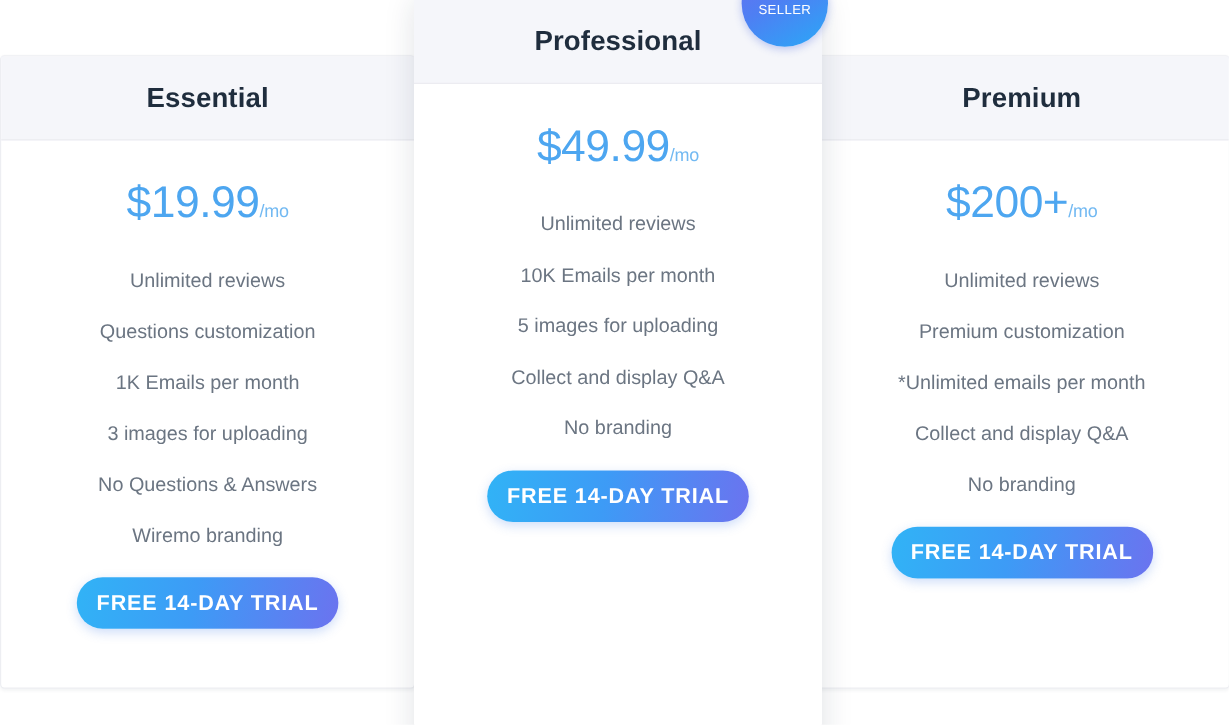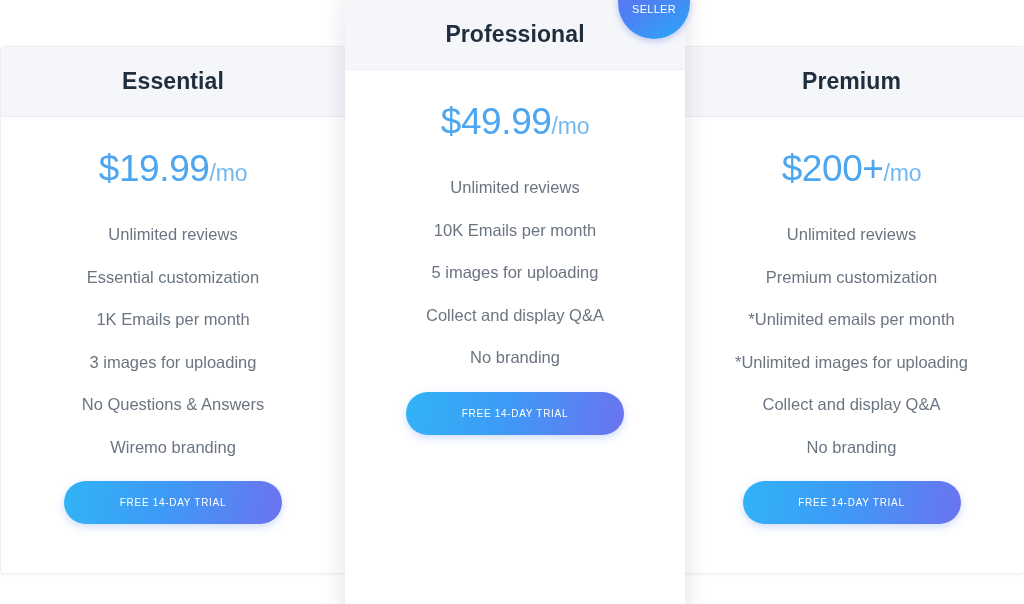--- a/index.html
+++ b/index.html
@@ -103,21 +103,21 @@
   .price {
     color: #4da6f0;
     font-weight: 300;
     white-space: nowrap;
   }
   .card-side .price { margin-top: 31px; }
   #card-professional .price { margin-top: 31px; }
 
   .price-amount { font-size: 37px; letter-spacing: -0.4px; }
   .price-period {
-    font-size: 23px;
+    font-size: 15px;
     color: #72b9f2;
     letter-spacing: -0.2px;
   }
 
   .features {
     list-style: none;
     margin: 0;
     padding: 0;
   }
   .card-side .features { margin-top: 36px; }
@@ -141,43 +141,43 @@
     display: inline-flex;
     align-items: center;
     justify-content: center;
     width: 218px;
     height: 43px;
     border: none;
     border-radius: 22px;
     background: linear-gradient(100deg, #31b3f6 0%, #3d9bf6 45%, #6b73ef 100%);
     color: #ffffff;
     font-family: "Liberation Sans", sans-serif;
-    font-size: 10px;
-    font-weight: normal;
+    font-size: 18px;
+    font-weight: bold;
     letter-spacing: 0.7px;
     cursor: pointer;
     box-shadow: 0 3px 9px rgba(60, 120, 230, 0.25);
   }
 </style>
 </head>
 <body>
 
 <div id="stage">
 
   <div class="card card-side" id="card-essential">
     <div class="card-head">
       <div class="plan-name">Essential</div>
     </div>
     <div class="card-body">
       <div class="price">
         <span class="price-amount">$19.99</span><span class="price-period">/mo</span>
       </div>
       <ul class="features">
         <li>Unlimited reviews</li>
-        <li>Essential customization</li>
+        <li>Questions customization</li>
         <li>1K Emails per month</li>
         <li>3 images for uploading</li>
         <li>No Questions &amp; Answers</li>
         <li>Wiremo branding</li>
       </ul>
       <div class="cta-wrap">
         <button class="cta">FREE 14-DAY TRIAL</button>
       </div>
     </div>
   </div>
@@ -212,21 +212,20 @@
       <div class="plan-name">Premium</div>
     </div>
     <div class="card-body">
       <div class="price">
         <span class="price-amount">$200+</span><span class="price-period">/mo</span>
       </div>
       <ul class="features">
         <li>Unlimited reviews</li>
         <li>Premium customization</li>
         <li>*Unlimited emails per month</li>
-        <li>*Unlimited images for uploading</li>
         <li>Collect and display Q&amp;A</li>
         <li>No branding</li>
       </ul>
       <div class="cta-wrap">
         <button class="cta">FREE 14-DAY TRIAL</button>
       </div>
     </div>
   </div>
 
 </div>

